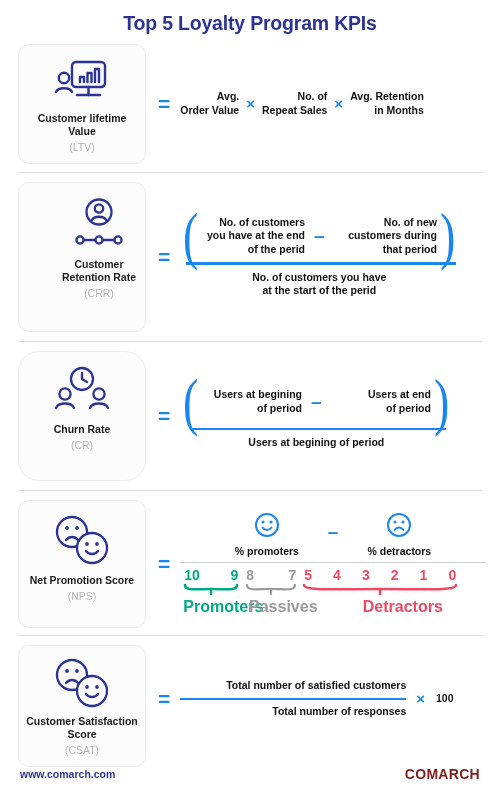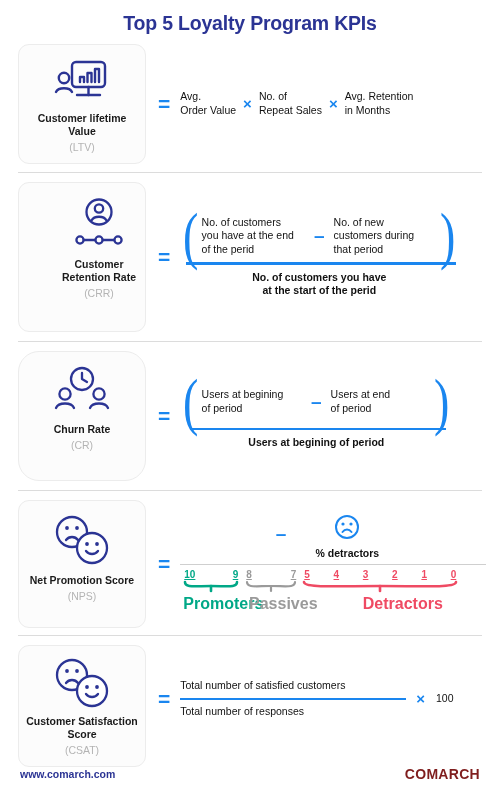--- a/index.html
+++ b/index.html
@@ -91,23 +91,23 @@
   }
   .op-minus {
     color: #1a86ef;
     font-size: 19px;
     font-weight: bold;
     padding: 0 9px;
     line-height: 1;
   }
   .term {
     font-size: 10.5px;
-    font-weight: normal;
+    font-weight: bold;
     color: #111111;
-    text-align: left;
+    text-align: right;
     line-height: 1.28;
     white-space: pre-line;
   }
 
   
   .h-formula { display: flex; align-items: center; justify-content: flex-start; }
 
   
   .frac { display: flex; flex-direction: column; align-items: stretch; }
   .frac-num { display: flex; align-items: center; justify-content: center; }
@@ -128,21 +128,21 @@
 
   
   .nps-wrap { display: flex; flex-direction: column; width: 100%; }
   .nps-top { display: flex; align-items: flex-end; justify-content: center; gap: 0; }
   .nps-face-block { display: flex; flex-direction: column; align-items: center; width: 104px; }
   .nps-face-label { font-size: 10.5px; font-weight: bold; color: #111; margin-top: 3px; }
   .nps-rule { height: 1px; background: #cfcfcf; margin: 5px 0 0 0; }
   .nps-scale { display: flex; }
   .nps-group { display: flex; flex-direction: column; align-items: center; }
   .nps-nums { display: flex; justify-content: space-between; width: 100%; padding: 4px 4px 0; }
-  .nps-num { font-size: 10px; font-weight: bold; text-decoration: underline; }
+  .nps-num { font-size: 14px; font-weight: bold; }
   .nps-brace { display: block; }
   .nps-cat { font-size: 16px; font-weight: bold; margin-top: 1px; margin-left: 24px; }
 
   
   .csat-frac { display: flex; flex-direction: column; }
   .csat-line { height: 2.5px; background: #1a86ef; margin: 5px 0; }
 
   
   .footer {
     position: absolute;
@@ -290,20 +290,31 @@
       <div class="card-name">Net Promotion
 Score</div>
       <div class="card-abbr">(NPS)</div>
     </div>
 
     <div class="formula" style="min-height:128px;">
       <div class="eq">=</div>
       <div class="nps-wrap">
 
         <div class="nps-top">
+          <div class="nps-face-block">
+            <span>
+              <svg width="26" height="26" viewBox="0 0 26 26" fill="none" stroke="#1a86ef" stroke-width="2" stroke-linecap="round">
+                <circle cx="13" cy="13" r="11"></circle>
+                <circle cx="9" cy="10" r="1.6" fill="#1a86ef" stroke="none"></circle>
+                <circle cx="17" cy="10" r="1.6" fill="#1a86ef" stroke="none"></circle>
+                <path d="M8.5 15.5 c2.5 3.2 6.5 3.2 9 0"></path>
+              </svg>
+            </span>
+            <span class="nps-face-label">% promoters</span>
+          </div>
 
           <div class="op-minus" style="padding-bottom:16px;">–</div>
 
           <div class="nps-face-block">
             <span>
               <svg width="26" height="26" viewBox="0 0 26 26" fill="none" stroke="#1a86ef" stroke-width="2" stroke-linecap="round">
                 <circle cx="13" cy="13" r="11"></circle>
                 <circle cx="9" cy="10" r="1.6" fill="#1a86ef" stroke="none"></circle>
                 <circle cx="17" cy="10" r="1.6" fill="#1a86ef" stroke="none"></circle>
                 <path d="M8.5 18 c2.5-3.2 6.5-3.2 9 0"></path>

